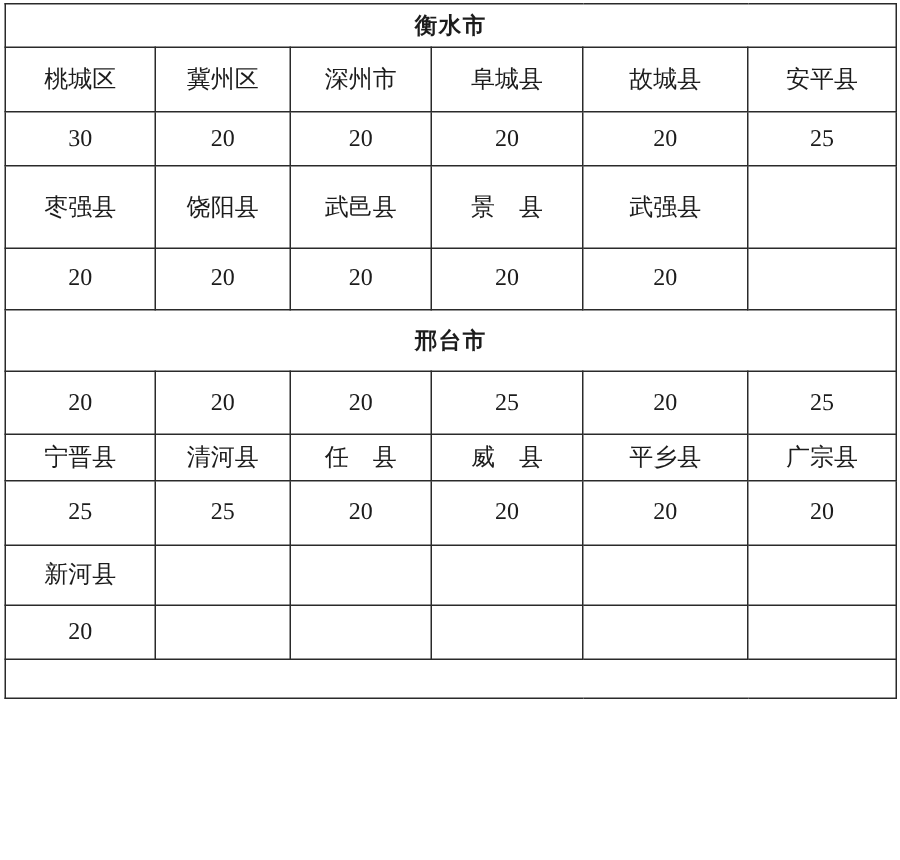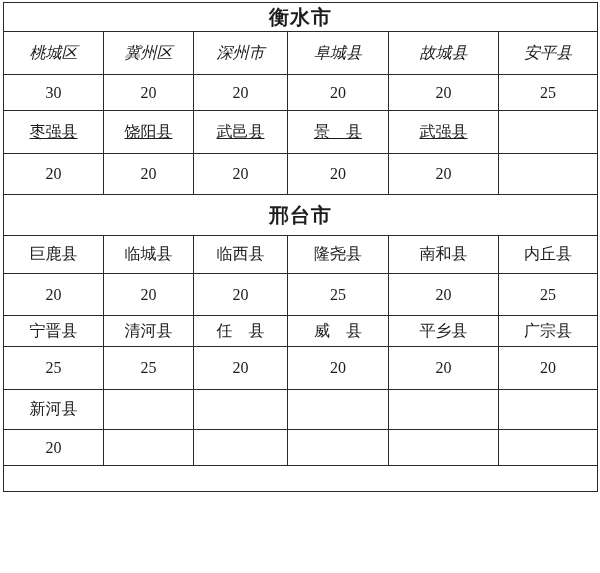--- a/index.html
+++ b/index.html
@@ -28,28 +28,28 @@
   table.quota td {
     border: 1.6px solid #2a2a2a;
     text-align: center;
     vertical-align: middle;
     padding: 0;
     overflow: hidden;
     white-space: nowrap;
   }
   td.city {
     font-weight: bold;
-    font-size: 20px;
+    font-size: 15px;
     letter-spacing: 1px;
   }
   
   tr.r1  { height: 29px; }
-  tr.r2  { height: 43px; font-style: italic; }
+  tr.r2  { height: 43px; }
   tr.r3  { height: 36px; }
-  tr.r4  { height: 43px; text-decoration: underline; }
+  tr.r4  { height: 55px; }
   tr.r5  { height: 41px; }
   tr.r6  { height: 41px; }
   tr.r7  { height: 38px; }
   tr.r8  { height: 43px; }
   tr.r9  { height: 38px; }
   tr.r10 { height: 42px; }
   tr.r11 { height: 31px; }
   tr.r12 { height: 43px; }
   tr.r13 { height: 40px; }
   tr.r14 { height: 36px; }
@@ -102,28 +102,20 @@
       <td>20</td>
       <td>20</td>
       <td>20</td>
       <td>20</td>
       <td></td>
     </tr>
 
     <tr class="r6">
       <td class="city" colspan="6">邢台市</td>
     </tr>
-    <tr class="r9">
-      <td>巨鹿县</td>
-      <td>临城县</td>
-      <td>临西县</td>
-      <td>隆尧县</td>
-      <td>南和县</td>
-      <td>内丘县</td>
-    </tr>
     <tr class="r10">
       <td>20</td>
       <td>20</td>
       <td>20</td>
       <td>25</td>
       <td>20</td>
       <td>25</td>
     </tr>
     <tr class="r11">
       <td>宁晋县</td>

